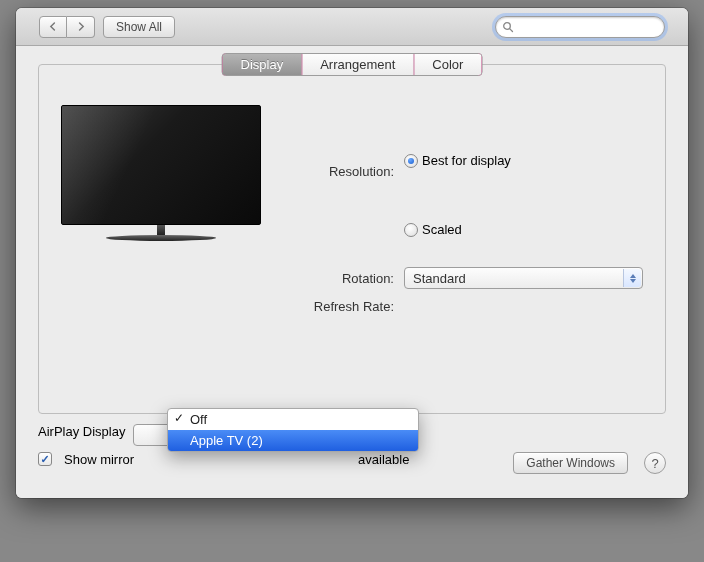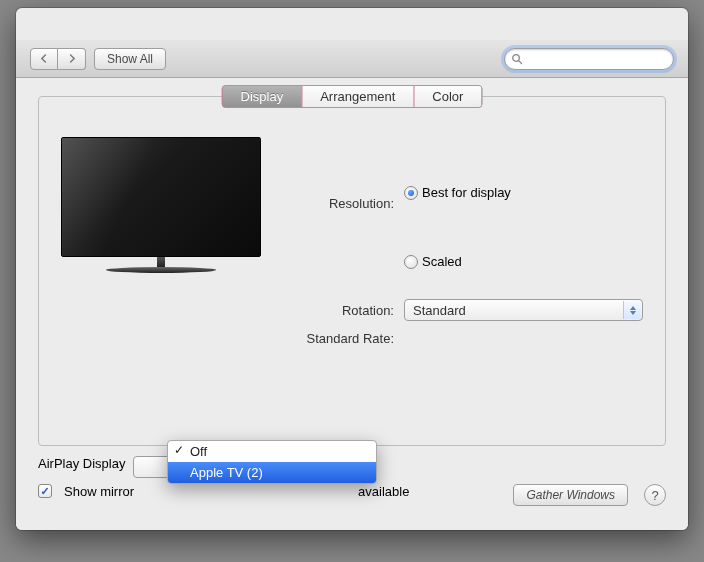--- a/index.html
+++ b/index.html
@@ -47,23 +47,22 @@
   color: #3a3a3a;
   text-shadow: 0 1px 0 rgba(255,255,255,0.7);
   pointer-events: none;
 }
 .toolbar {
   height: 38px;
   background: linear-gradient(#e5e5e5, #cfcfcf);
   border-bottom: 1px solid #a8a8a8;
   display: flex;
   align-items: center;
-  padding: 0 14px;
+  padding: 0 23px;
   gap: 8px;
-  margin-top: 32px;
 }
 .seg-group {
   display: flex;
 }
 .seg-btn, .pill-btn {
   height: 22px;
   background: linear-gradient(#fdfdfd, #e1e1e1);
   border: 1px solid #9d9d9d;
   border-radius: 4px;
   font-size: 12px;
@@ -229,21 +228,21 @@
   width: 220px;
   height: 22px;
   background: linear-gradient(#fdfdfd, #ececec);
   border: 1px solid #9d9d9d;
   border-radius: 4px;
 }
 .dropdown-menu {
   position: absolute;
   left: 129px;
   top: -6px;
-  width: 210px;
+  width: 252px;
   background: #fff;
   border: 1px solid #a8a8a8;
   border-radius: 4px;
   box-shadow: 0 6px 18px rgba(0,0,0,0.35);
   overflow: hidden;
   z-index: 10;
 }
 .menu-item {
   padding: 3px 10px 3px 22px;
   font-size: 13px;
@@ -267,21 +266,20 @@
   border-radius: 3px;
   background: linear-gradient(#fff,#e8e8e8);
   display: inline-flex; align-items:center; justify-content:center;
   margin-right: 4px;
 }
 .checkbox.checked::after {
   content:"✓"; font-size:11px; color:#2b5fb0; font-weight:bold; line-height:1;
 }
 .gather-btn {
   margin-left: auto;
-  font-style: italic;
 }
 .help-btn {
   width: 22px; height: 22px; border-radius: 50%;
   border: 1px solid #9d9d9d;
   background: linear-gradient(#fdfdfd,#e4e4e4);
   display:flex;align-items:center;justify-content:center;
   font-size: 13px; color:#555;
   margin-left: 8px;
 }
 </style>
@@ -355,21 +353,21 @@
             <div class="popup">
               <span>Standard</span>
               <div class="caps">
                 <div class="caret-up"></div>
                   <div class="caret-down"></div>
               </div>
             </div>
           </div>
 
           <div class="row">
-            <div class="row-label">Standard Rate:</div>
+            <div class="row-label">Refresh Rate:</div>
           </div>
         </div>
       </div>
     </div>
 
     <div class="bottom-area">
       <div class="bottom-row1">
         <span>AirPlay Display</span>
         <div class="airplay-popup"></div>
       </div>

